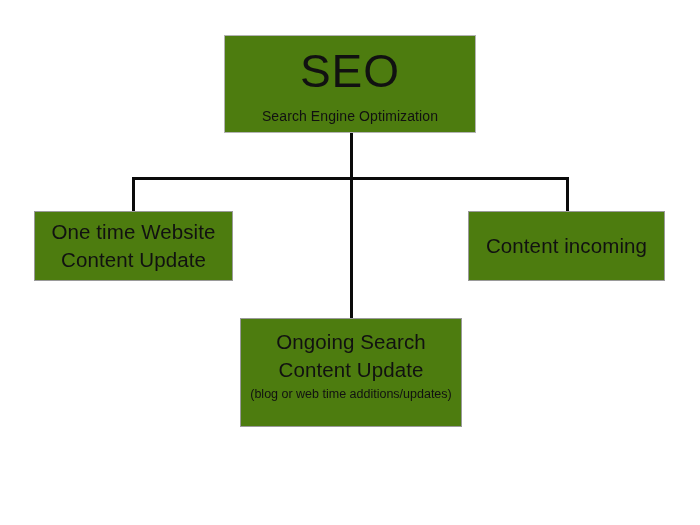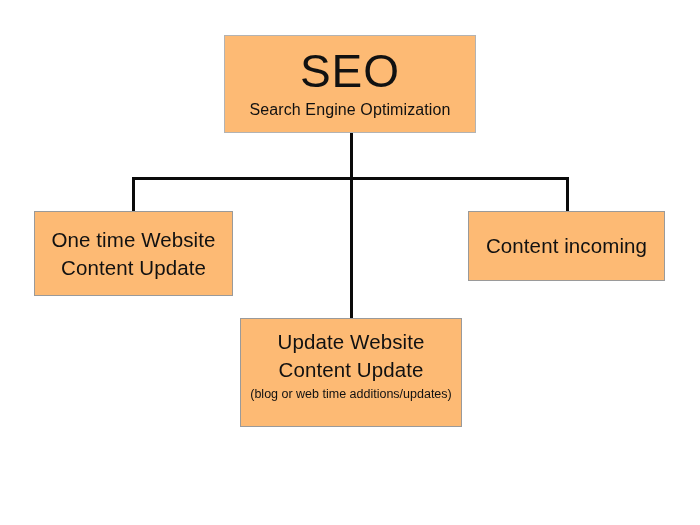--- a/index.html
+++ b/index.html
@@ -48,21 +48,21 @@
     left: 566px;
     top: 177px;
     width: 3px;
     height: 36px;
   }
 
   
   .node {
     position: absolute;
     box-sizing: border-box;
-    background: #fdba74;
+    background: #4d7c0f;
     border: 1px solid #9a9a9a;
     display: flex;
     flex-direction: column;
     align-items: center;
     justify-content: center;
     text-align: center;
     color: #111111;
   }
 
   
@@ -75,32 +75,32 @@
     justify-content: flex-start;
     padding-top: 6px;
   }
   .root-title {
     font-size: 46px;
     line-height: 58px;
     letter-spacing: 1px;
     font-weight: 400;
   }
   .root-subtitle {
-    font-size: 16px;
+    font-size: 14px;
     line-height: 16px;
     letter-spacing: 0.1px;
-    margin-top: 2px;
+    margin-top: 8px;
   }
 
   
   #node-left {
     left: 34px;
     top: 211px;
     width: 199px;
-    height: 85px;
+    height: 70px;
   }
   #node-right {
     left: 468px;
     top: 211px;
     width: 197px;
     height: 70px;
   }
   #node-bottom {
     left: 240px;
     top: 318px;
@@ -142,18 +142,18 @@
   <div class="node" id="node-left">
     <div class="node-line">One time Website</div>
     <div class="node-line">Content Update</div>
   </div>
 
   <div class="node" id="node-right">
     <div class="node-line">Content incoming</div>
   </div>
 
   <div class="node" id="node-bottom">
-    <div class="node-line">Update Website</div>
+    <div class="node-line">Ongoing Search</div>
     <div class="node-line">Content Update</div>
     <div class="node-note">(blog or web time additions/updates)</div>
   </div>
 
 </div>
 
 </body></html>

